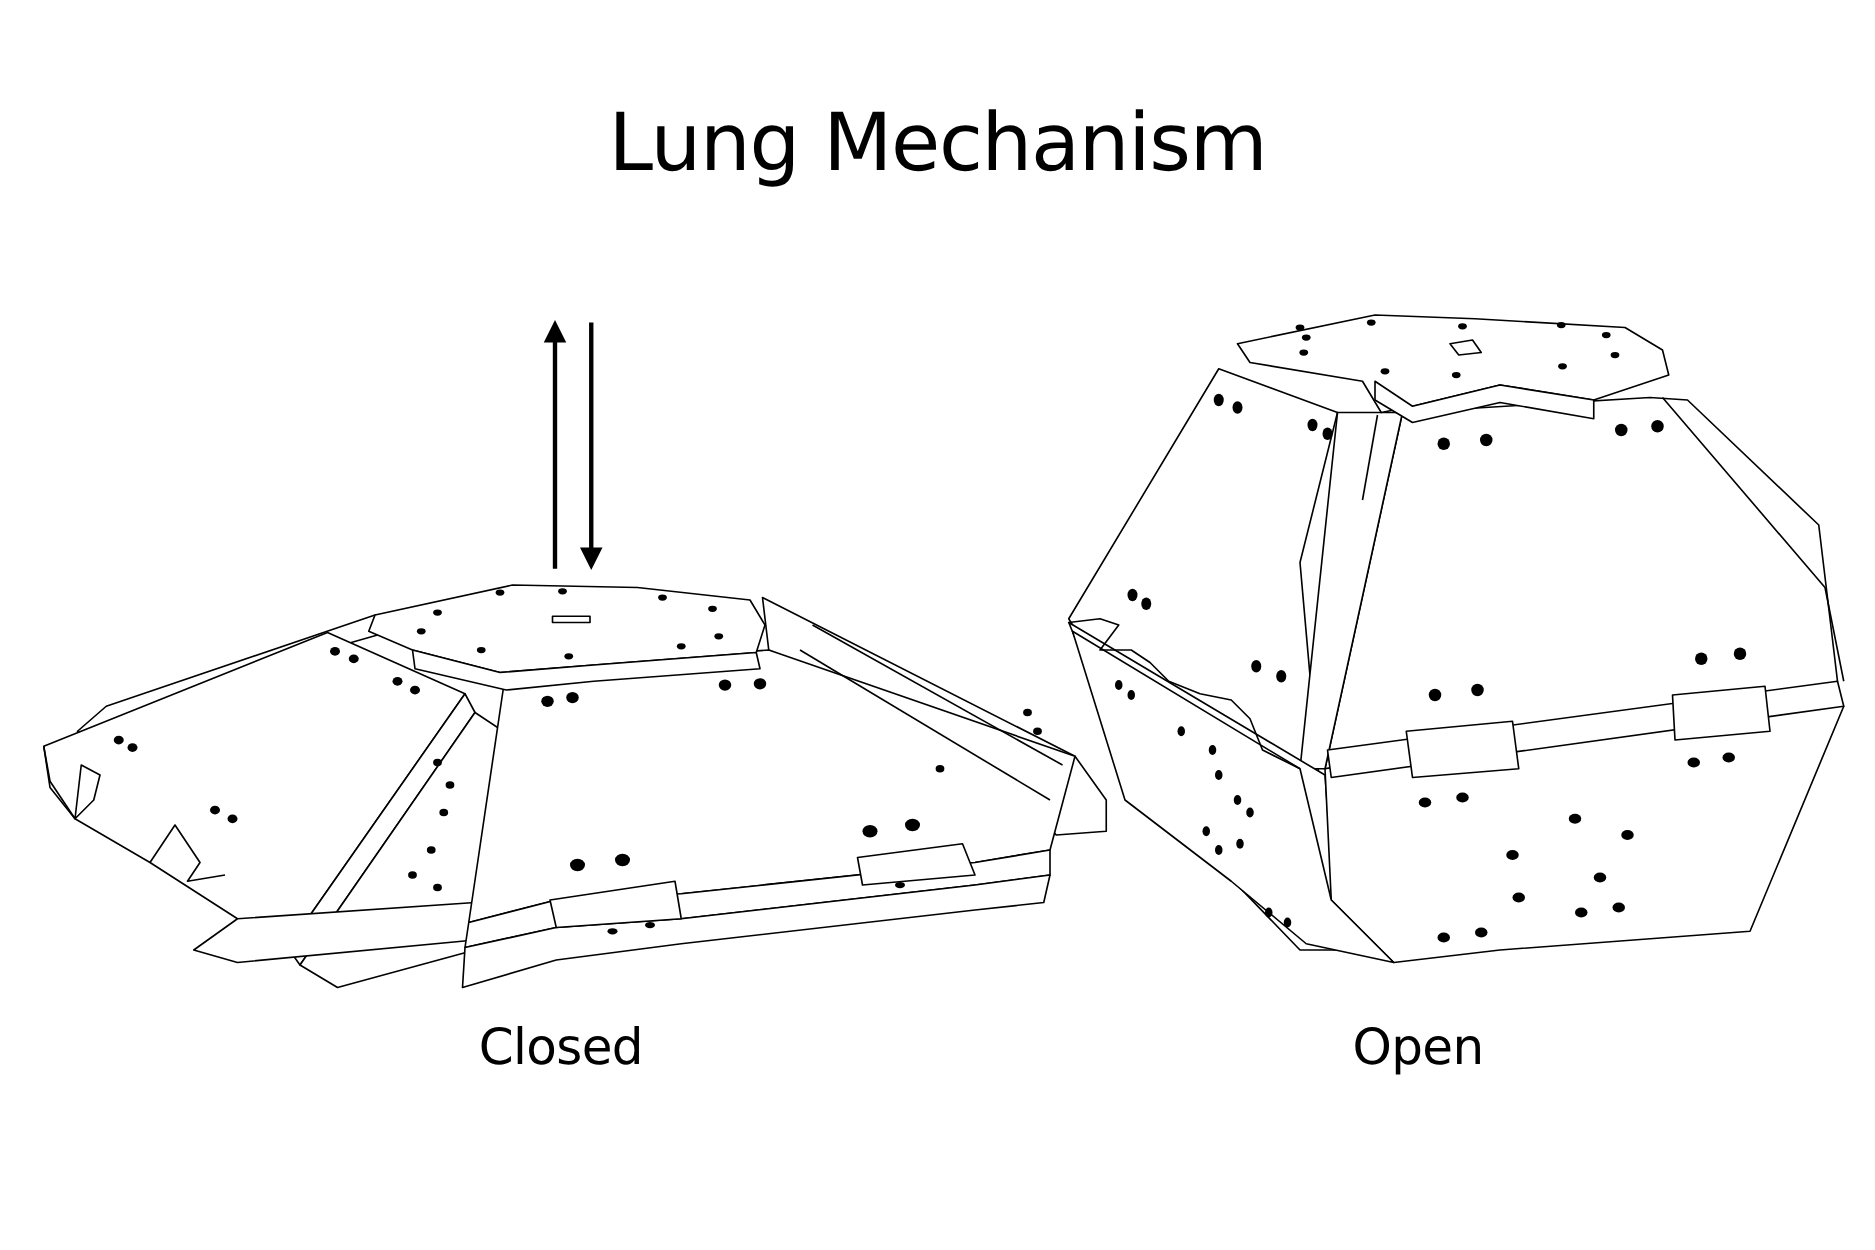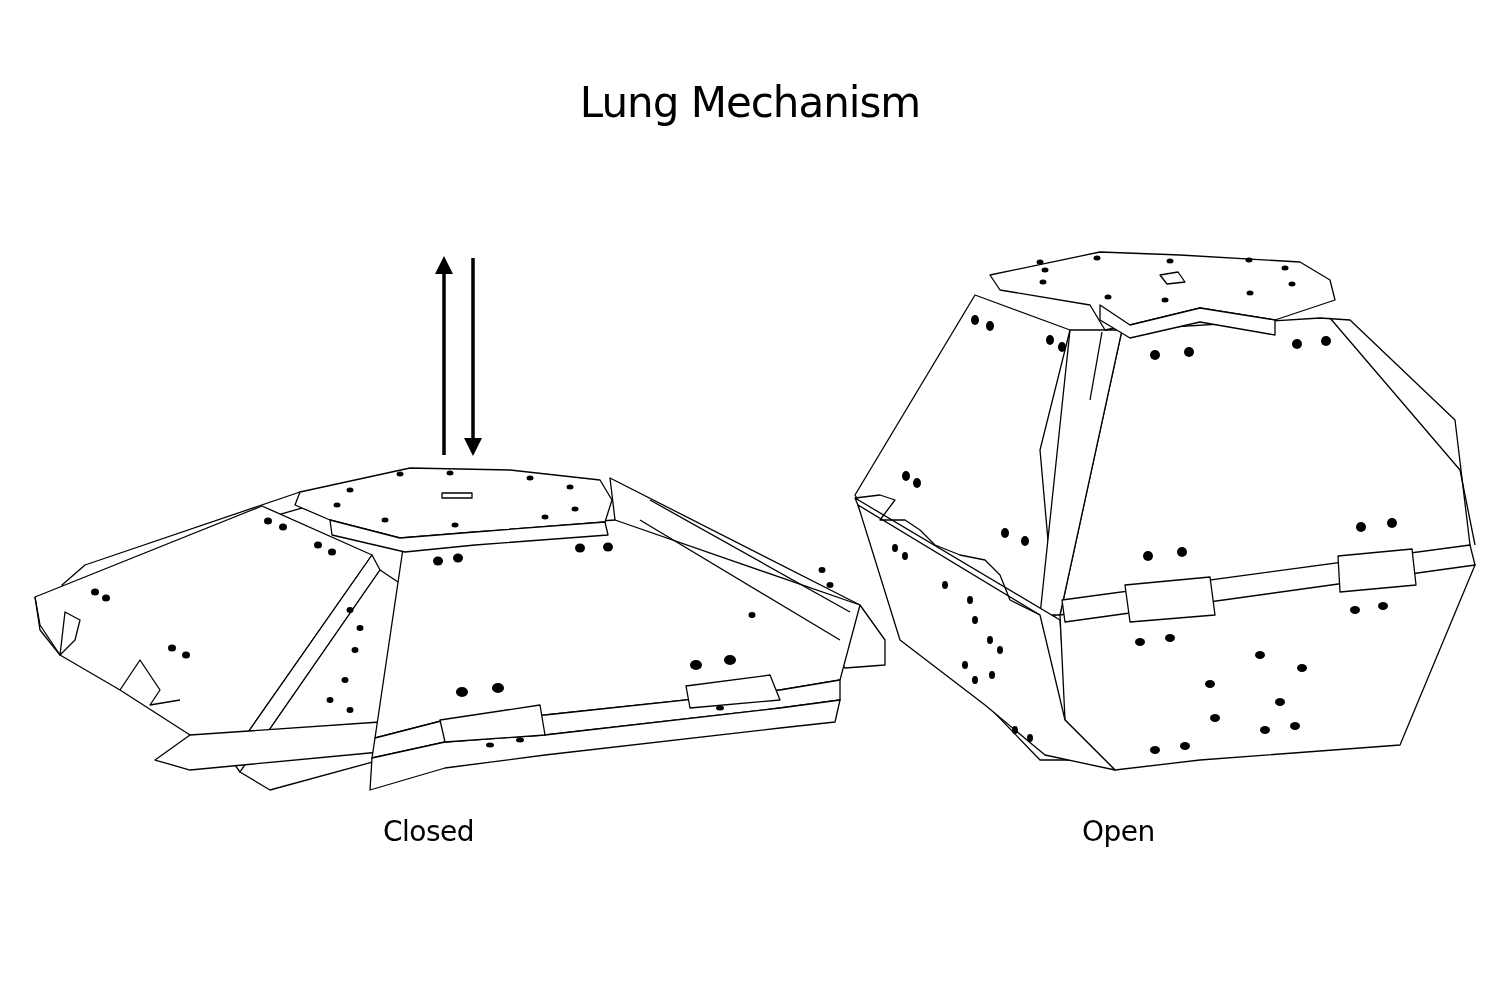--- a/index.html
+++ b/index.html
@@ -1,18 +1,18 @@
 <!DOCTYPE html>
 <html><head>
 <meta charset="utf-8">
 <style>
   html, body { margin:0; padding:0; background:#ffffff; }
   body { width:1500px; height:1000px; position:relative; overflow:hidden; font-family:"DejaVu Sans", sans-serif; color:#000; }
-  .title { position:absolute; left:0; width:1500px; top:78px; text-align:center; font-size:42px; font-weight:400; letter-spacing:-1px; }
-  .label { position:absolute; top:815px; font-size:28px; font-weight:400; letter-spacing:-0.5px; }
+  .title { position:absolute; left:0; width:1500px; top:78px; text-align:center; font-size:64px; font-weight:400; letter-spacing:-1px; }
+  .label { position:absolute; top:815px; font-size:40px; font-weight:400; letter-spacing:-0.5px; }
   .label-closed { left:383px; }
   .label-open { left:1082px; }
   svg.art { position:absolute; left:0; top:0; width:1500px; height:1000px; }
   .ln { fill:#fff; stroke:#000; stroke-width:1.3; stroke-linejoin:round; }
   .ln-o { fill:none; stroke:#000; stroke-width:1.3; stroke-linejoin:round; }
   .dot { fill:#000; }
 </style>
 </head>
 <body>
 

